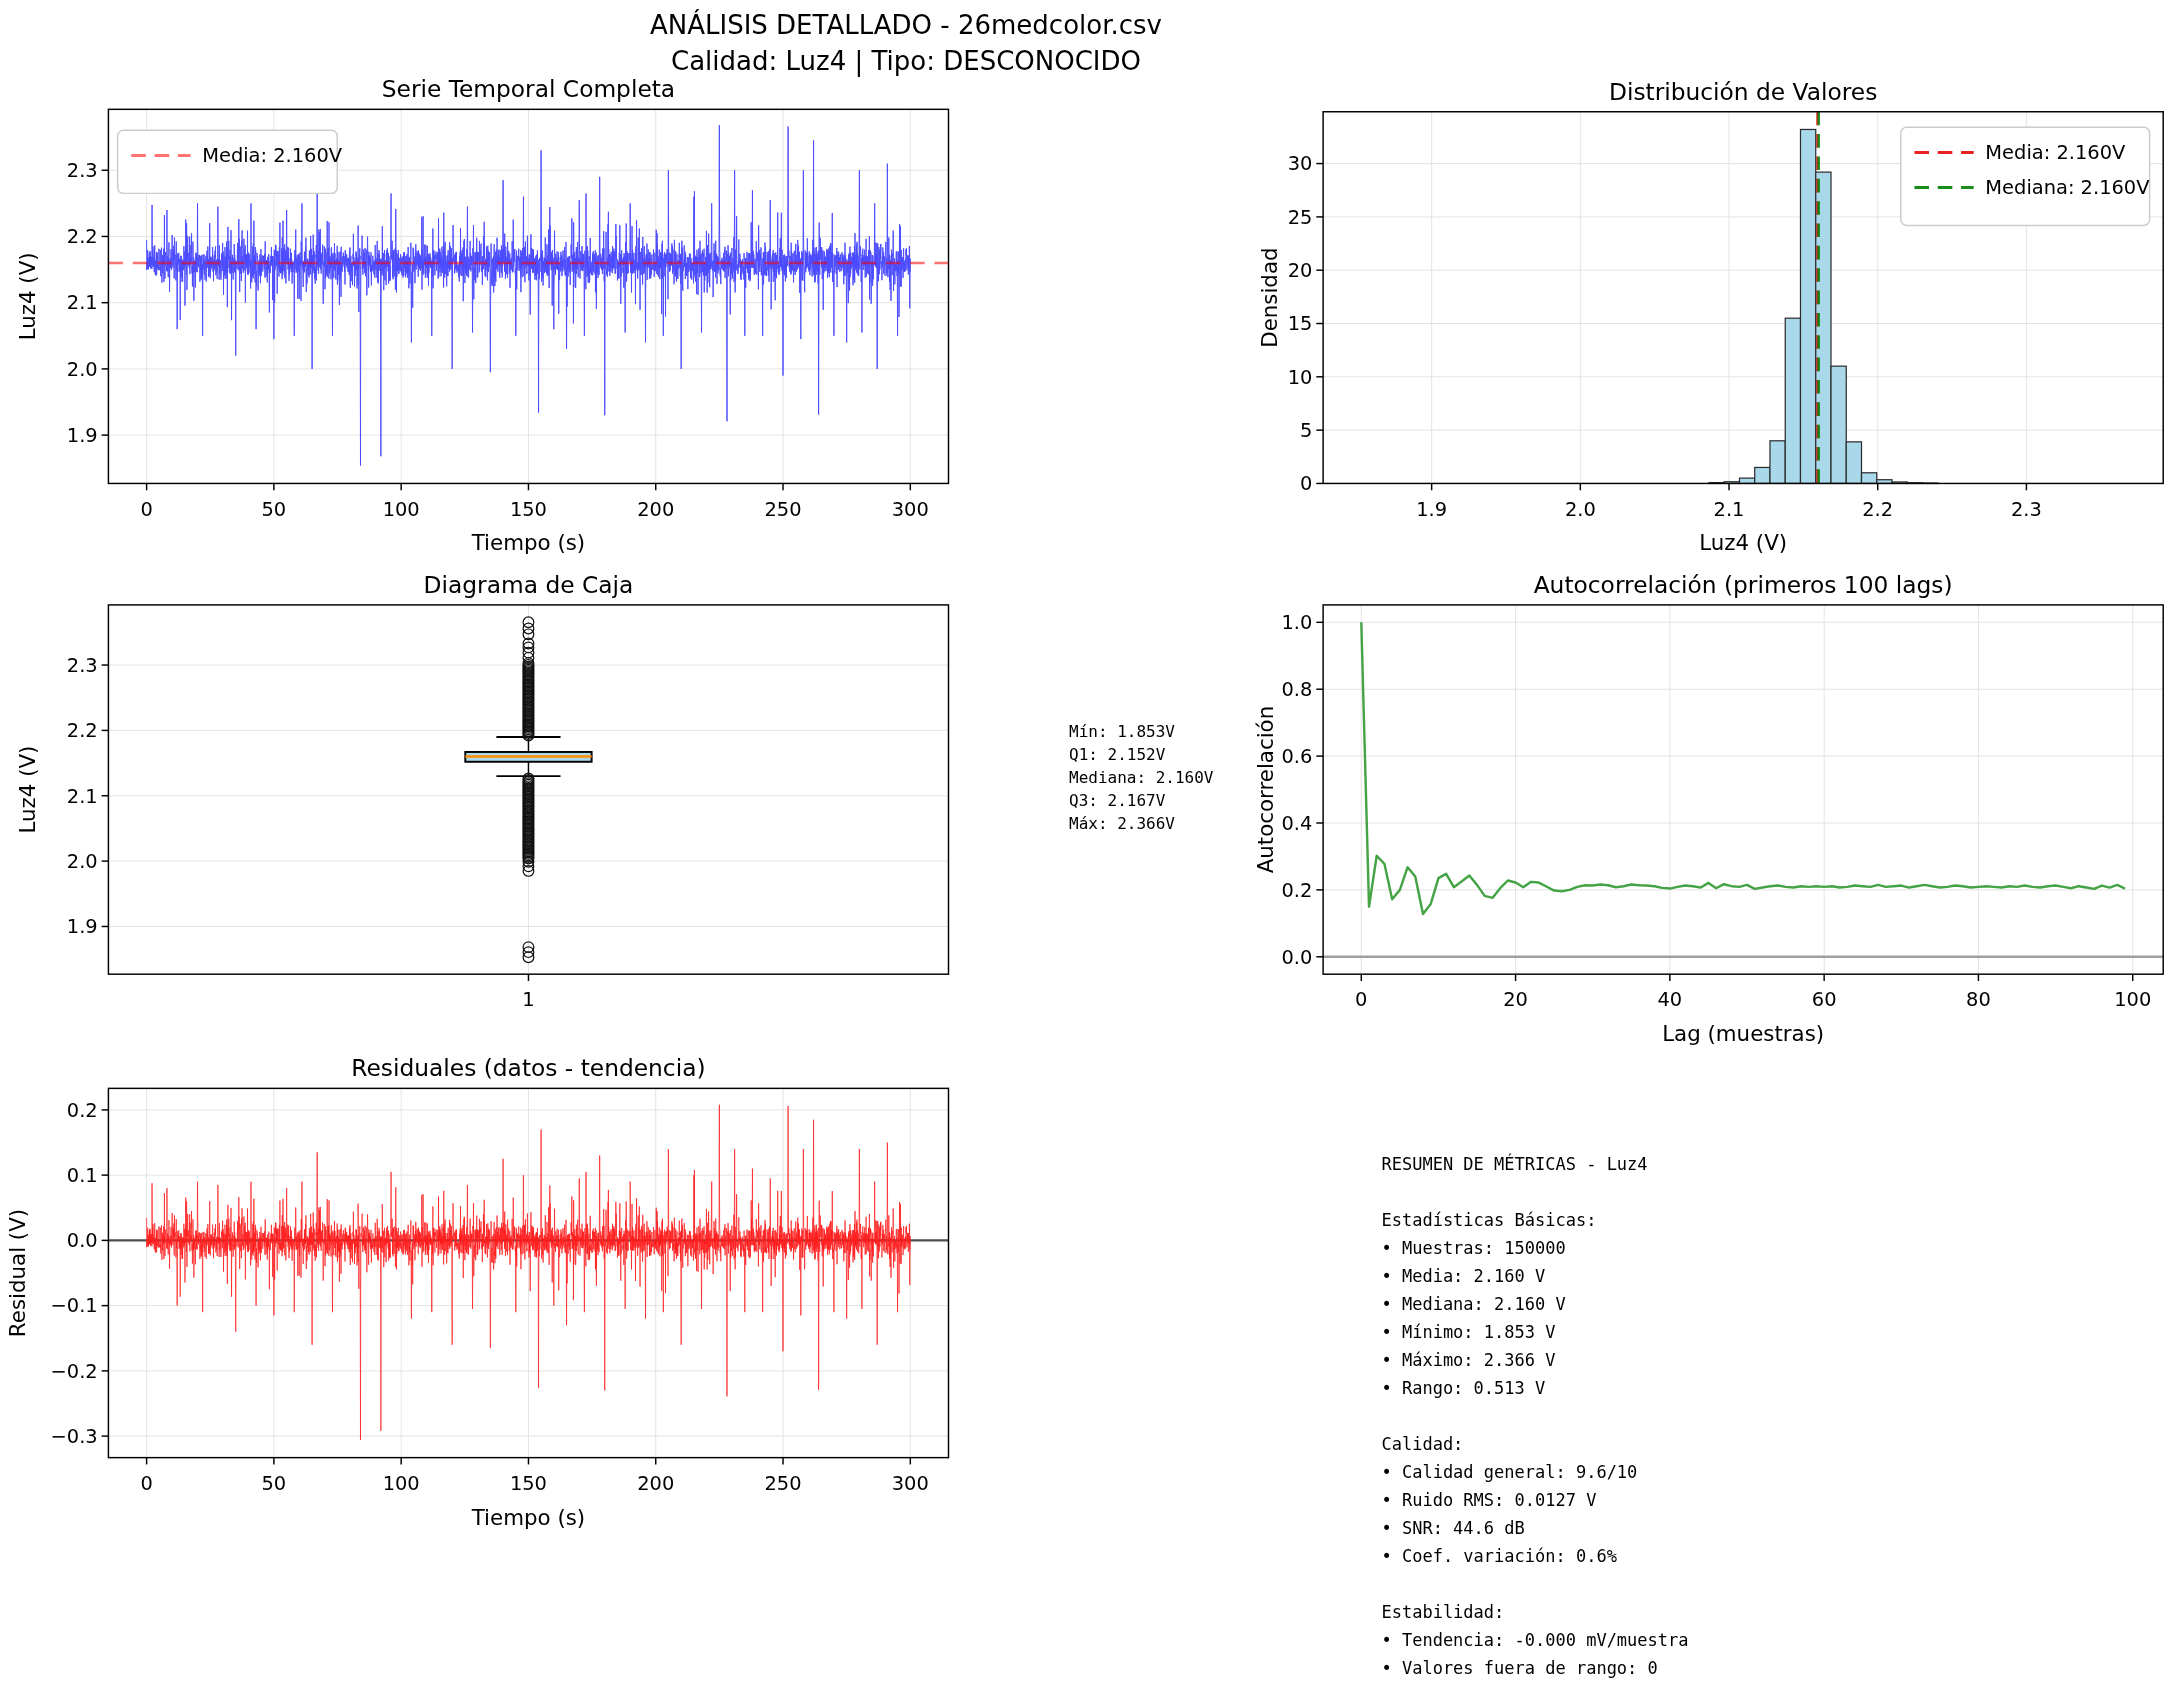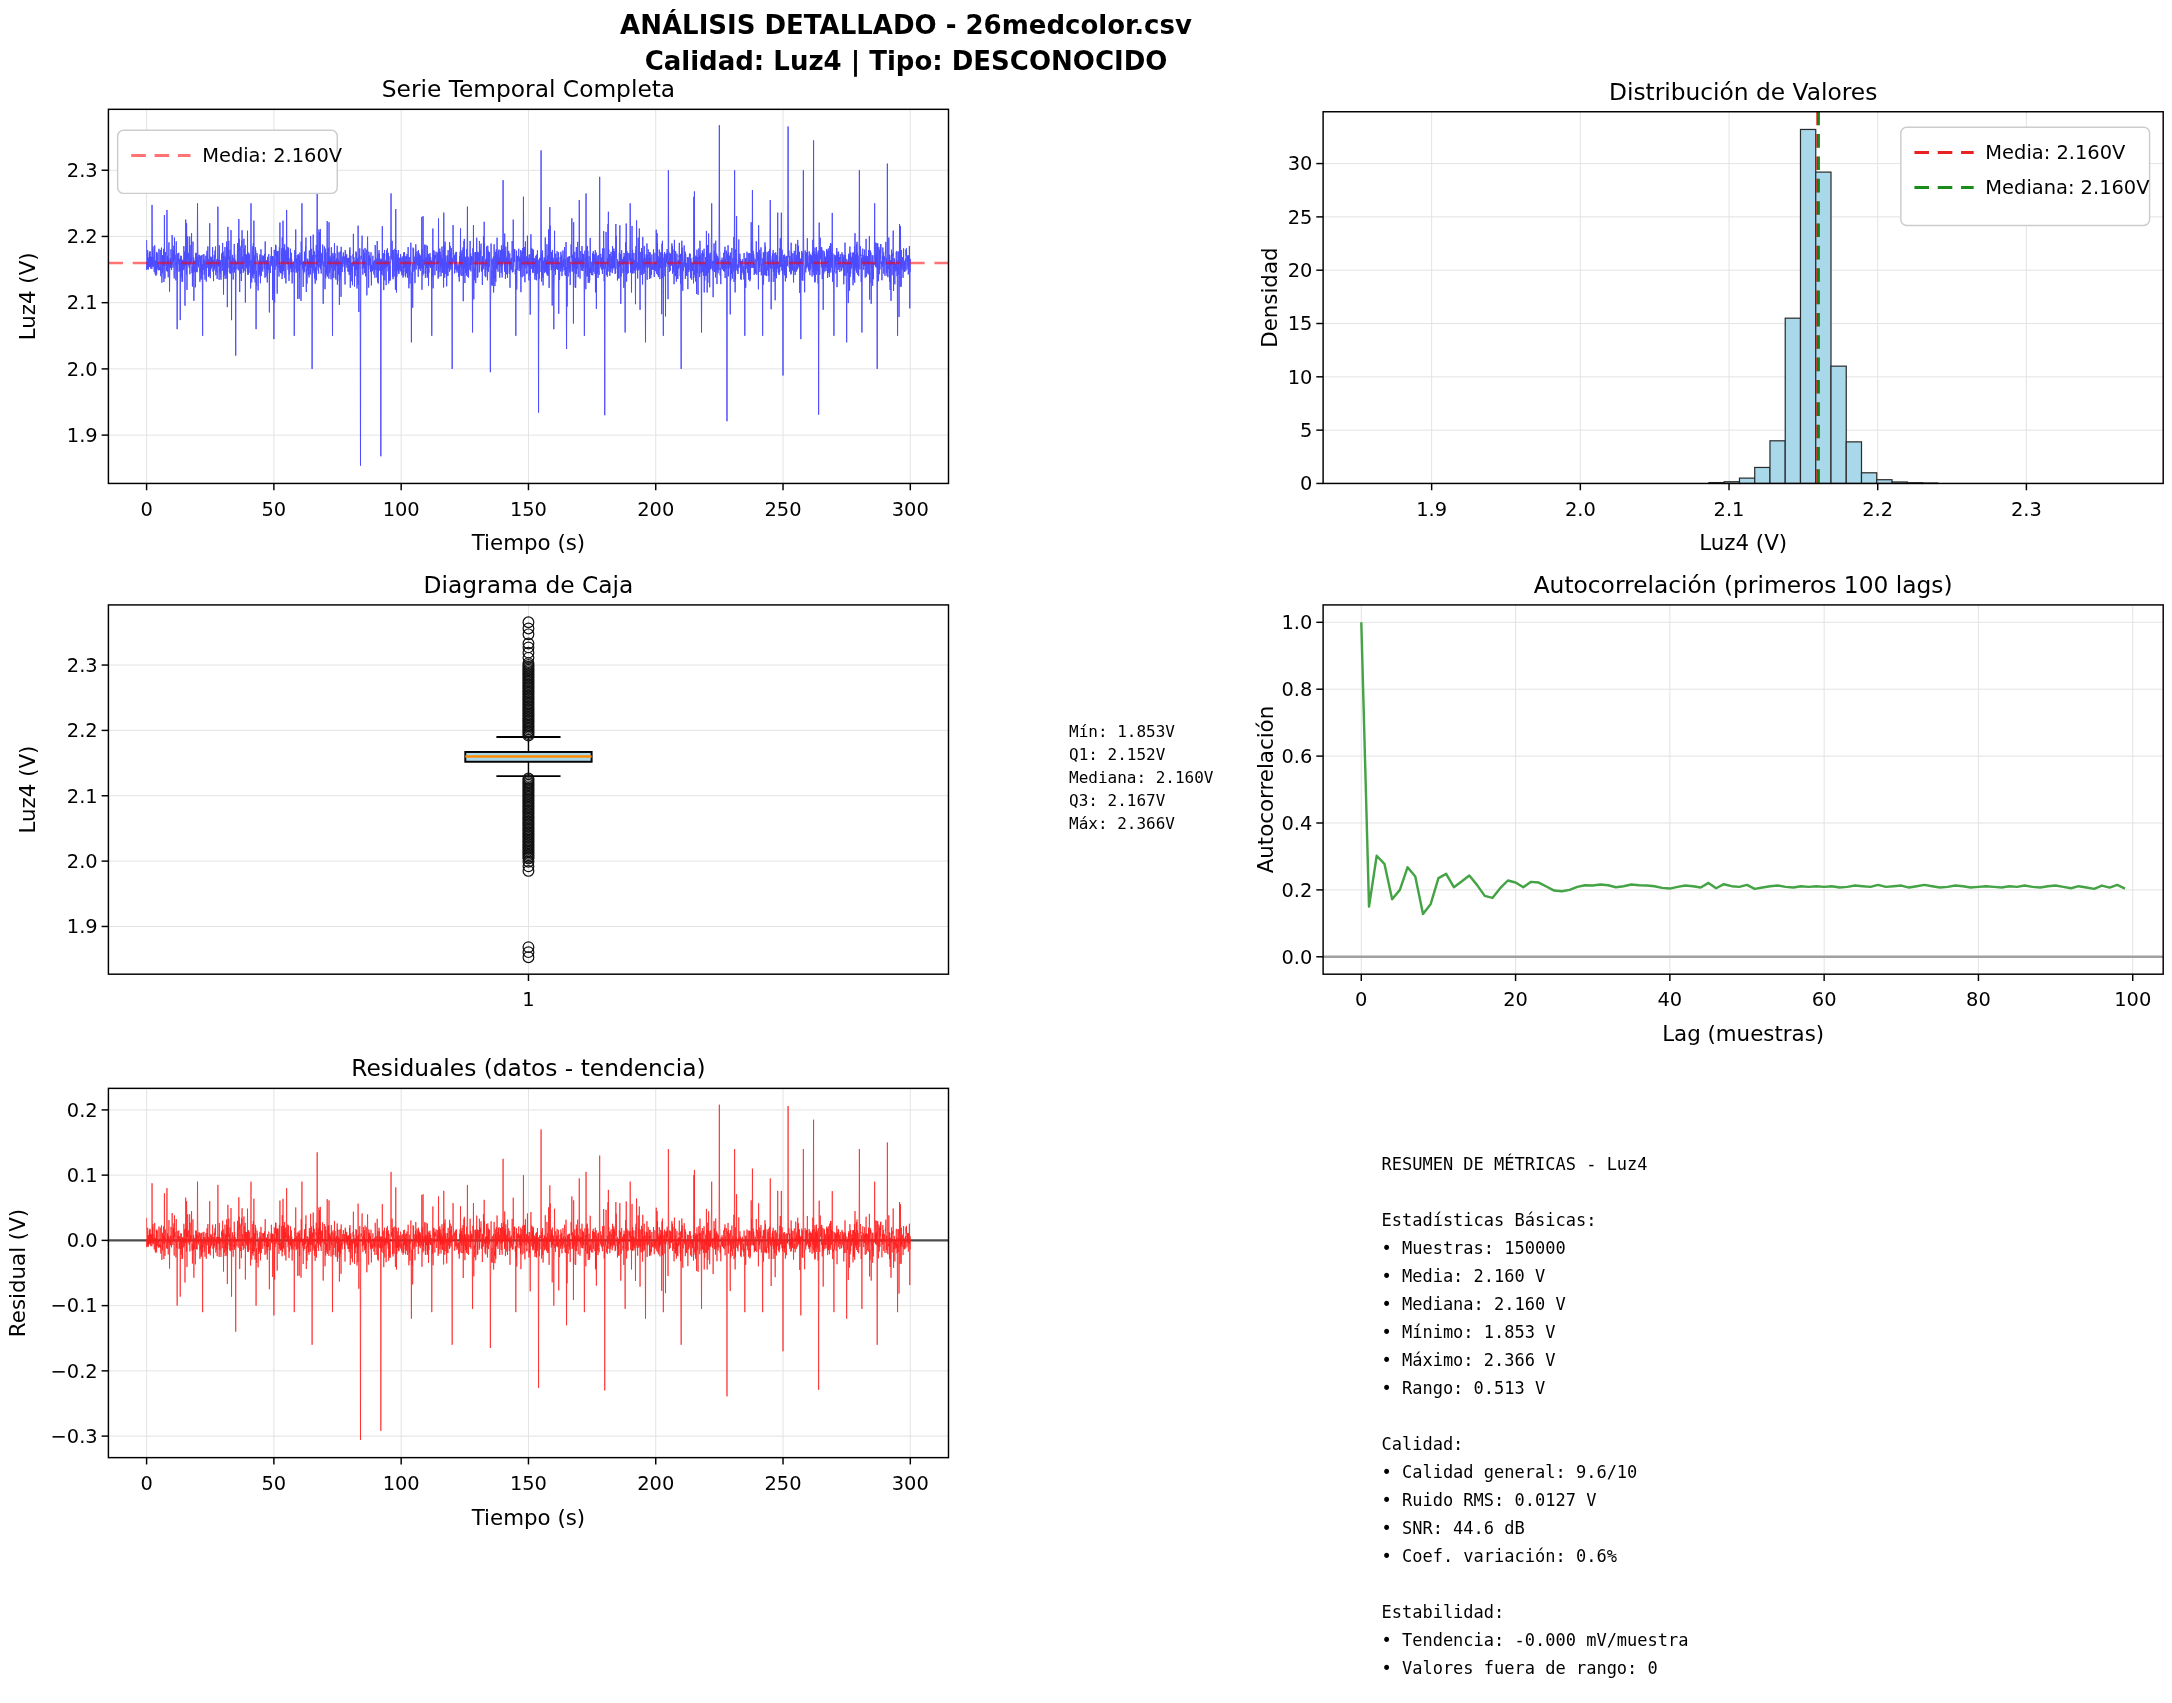--- a/index.html
+++ b/index.html
@@ -1,19 +1,19 @@
 <!DOCTYPE html>
 <html style="font-size:7.8px"><head>
 <meta charset="utf-8">
 <style>
   html,body{margin:0;padding:0;background:#ffffff;}
   body{width:2172px;height:1703px;overflow:hidden;font-family:"DejaVu Sans",sans-serif;}
   #figure{position:relative;width:2172px;height:1703px;background:#ffffff;}
   #suptitle{position:absolute;left:0;top:6.8px;width:1812px;text-align:center;
-    font-size:26px;font-weight:bold;line-height:36px;color:#000;}
+    font-size:26px;font-weight:normal;line-height:36px;color:#000;}
   #plots-svg{position:absolute;left:0;top:0;}
   pre.annot{position:absolute;margin:0;color:#000;font-family:"DejaVu Sans Mono",monospace;}
   #stats-pre{left:1069px;top:720px;font-size:16px;line-height:23px;}
   #metrics-pre{left:1361px;top:1150px;font-size:17px;line-height:28px;}
 </style>
 </head>
 <body>
 
 <div id="figure">
   <div id="suptitle">

